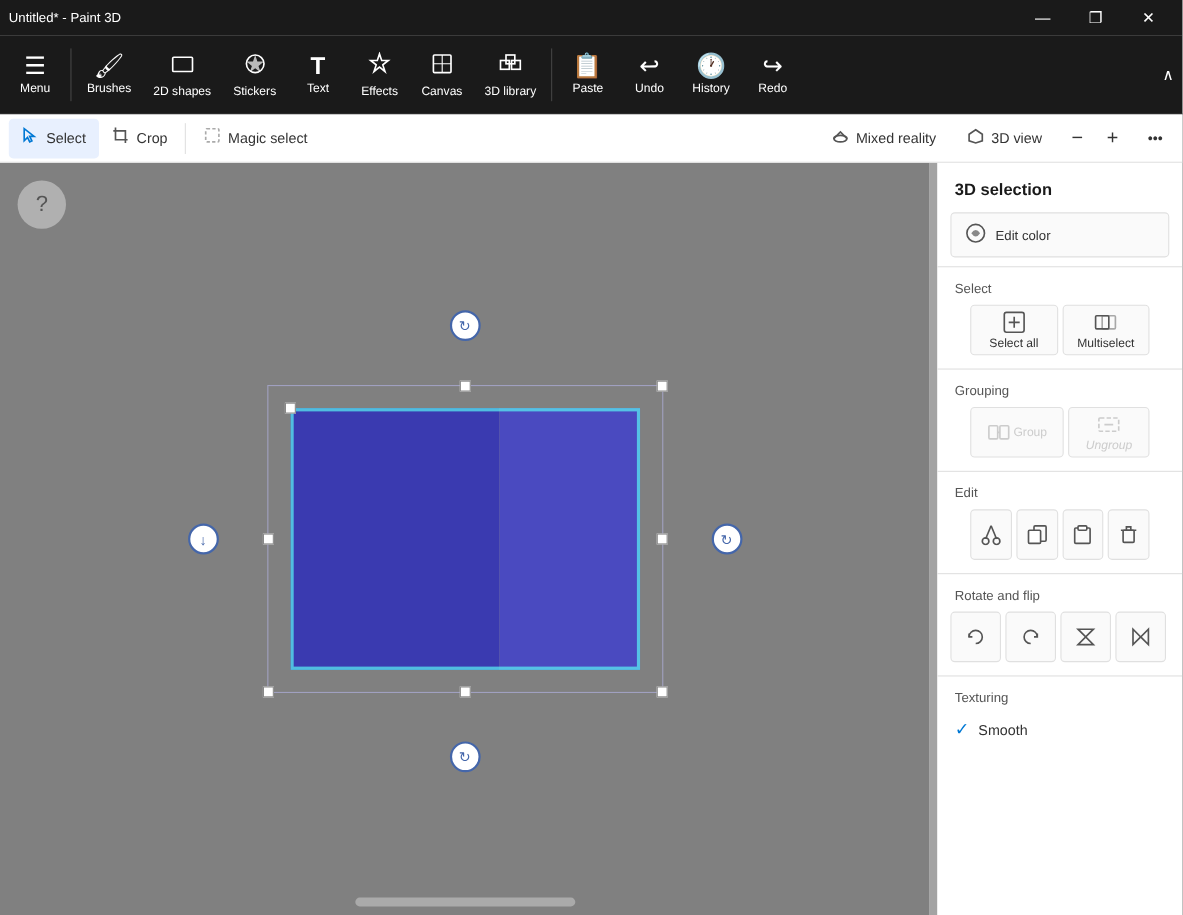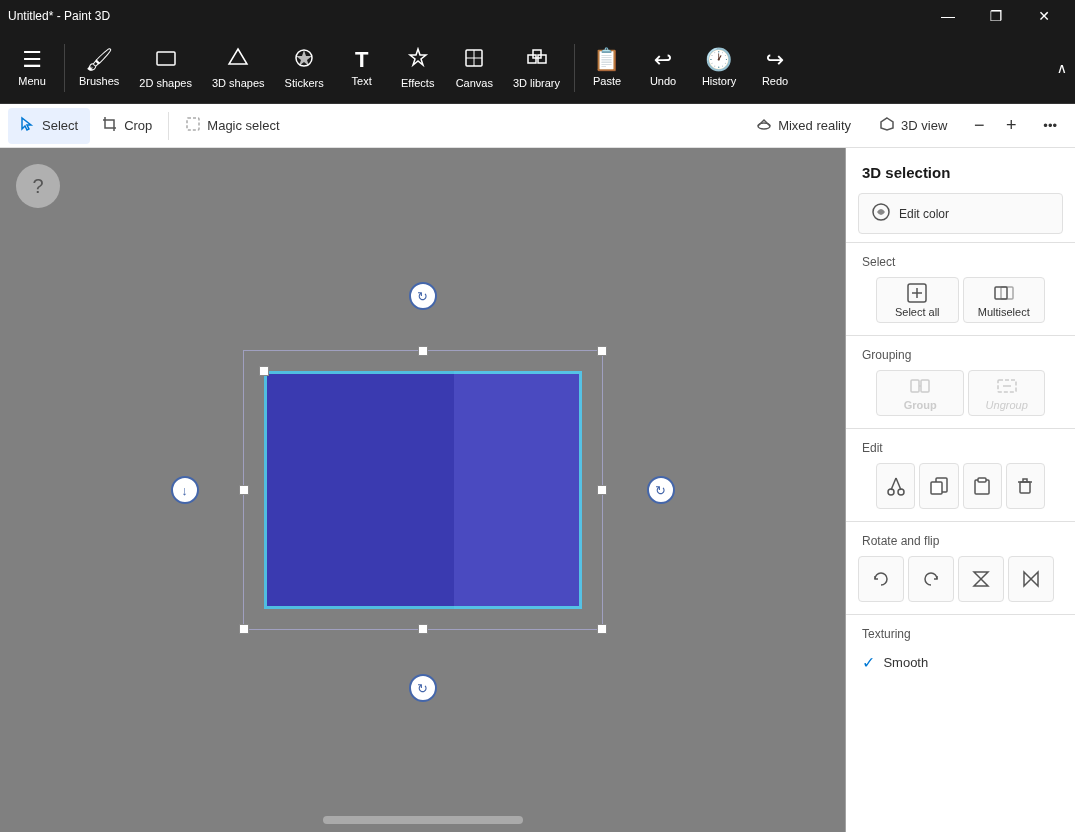--- a/index.html
+++ b/index.html
@@ -154,21 +154,21 @@
     
     .scrollbar-area {
       position: absolute; bottom: 8px; left: 50%; transform: translateX(-50%);
       width: 200px; height: 8px; background: #aaa; border-radius: 4px;
     }
 
     
     .right-panel {
       width: 230px;
       background: #fff;
-      border-left: 1px solid #a3a3a3;
+      border-left: 7px solid #a3a3a3;
       display: flex;
       flex-direction: column;
       overflow-y: auto;
       flex-shrink: 0;
     }
     .panel-title {
       font-size: 15px; font-weight: 600; padding: 16px 16px 8px;
       color: #1a1a1a;
     }
     .panel-btn {
@@ -229,28 +229,20 @@
     <span class="icon">🖌</span>
     <span>Brushes</span>
   </div>
   <div class="toolbar-item">
     <span class="icon">
       <svg width="22" height="22" viewBox="0 0 22 22">
           <rect x="2" y="5" width="18" height="13" rx="1" fill="none" stroke="#fff" stroke-width="1.5"></rect>
         </svg>
     </span>
     <span>2D shapes</span>
-  </div>
-  <div class="toolbar-item">
-    <span class="icon">
-      <svg width="22" height="22" viewBox="0 0 22 22">
-          <polygon points="11,2 20,17 2,17" fill="none" stroke="#fff" stroke-width="1.5"></polygon>
-        </svg>
-    </span>
-    <span>3D shapes</span>
   </div>
   <div class="toolbar-item">
     <span class="icon">
       <svg width="22" height="22" viewBox="0 0 22 22">
           <circle cx="11" cy="11" r="8" fill="none" stroke="#fff" stroke-width="1.5"></circle>
           <path d="M11 3 L13 9 L19 9 L14 13 L16 19 L11 15 L6 19 L8 13 L3 9 L9 9 Z" fill="#fff" opacity="0.7"></path>
         </svg>
     </span>
     <span>Stickers</span>
   </div>
@@ -428,21 +420,21 @@
             <rect x="8" y="5" width="12" height="12" rx="1" fill="none" stroke="#555" stroke-width="1.5" opacity="0.5"></rect>
           </svg>
         <span>Multiselect</span>
       </div>
     </div>
 
     <hr class="panel-section-divider">
 
     <div class="panel-section-label">Grouping</div>
     <div class="panel-icon-row">
-      <div class="panel-icon-btn disabled" style="flex-direction:column;gap:2px;font-size:11px;width:104px;font-weight:bold;">
+      <div class="panel-icon-btn disabled" style="flex-direction:row;gap:2px;font-size:11px;width:104px;">
         <svg width="22" height="22" viewBox="0 0 22 22">
             <rect x="2" y="5" width="8" height="12" rx="1" fill="none" stroke="#ccc" stroke-width="1.5"></rect>
             <rect x="12" y="5" width="8" height="12" rx="1" fill="none" stroke="#ccc" stroke-width="1.5"></rect>
             <path d="M10 11 L12 11" stroke="#ccc" stroke-width="1.5"></path>
           </svg>
         <span style="color:#ccc;">Group</span>
       </div>
       <div class="panel-icon-btn disabled" style="flex-direction:column;gap:2px;font-size:11px;width:90px;font-style:italic;">
         <svg width="22" height="22" viewBox="0 0 22 22">
             <rect x="2" y="5" width="18" height="12" rx="1" fill="none" stroke="#ccc" stroke-width="1.5" stroke-dasharray="4,2"></rect>

